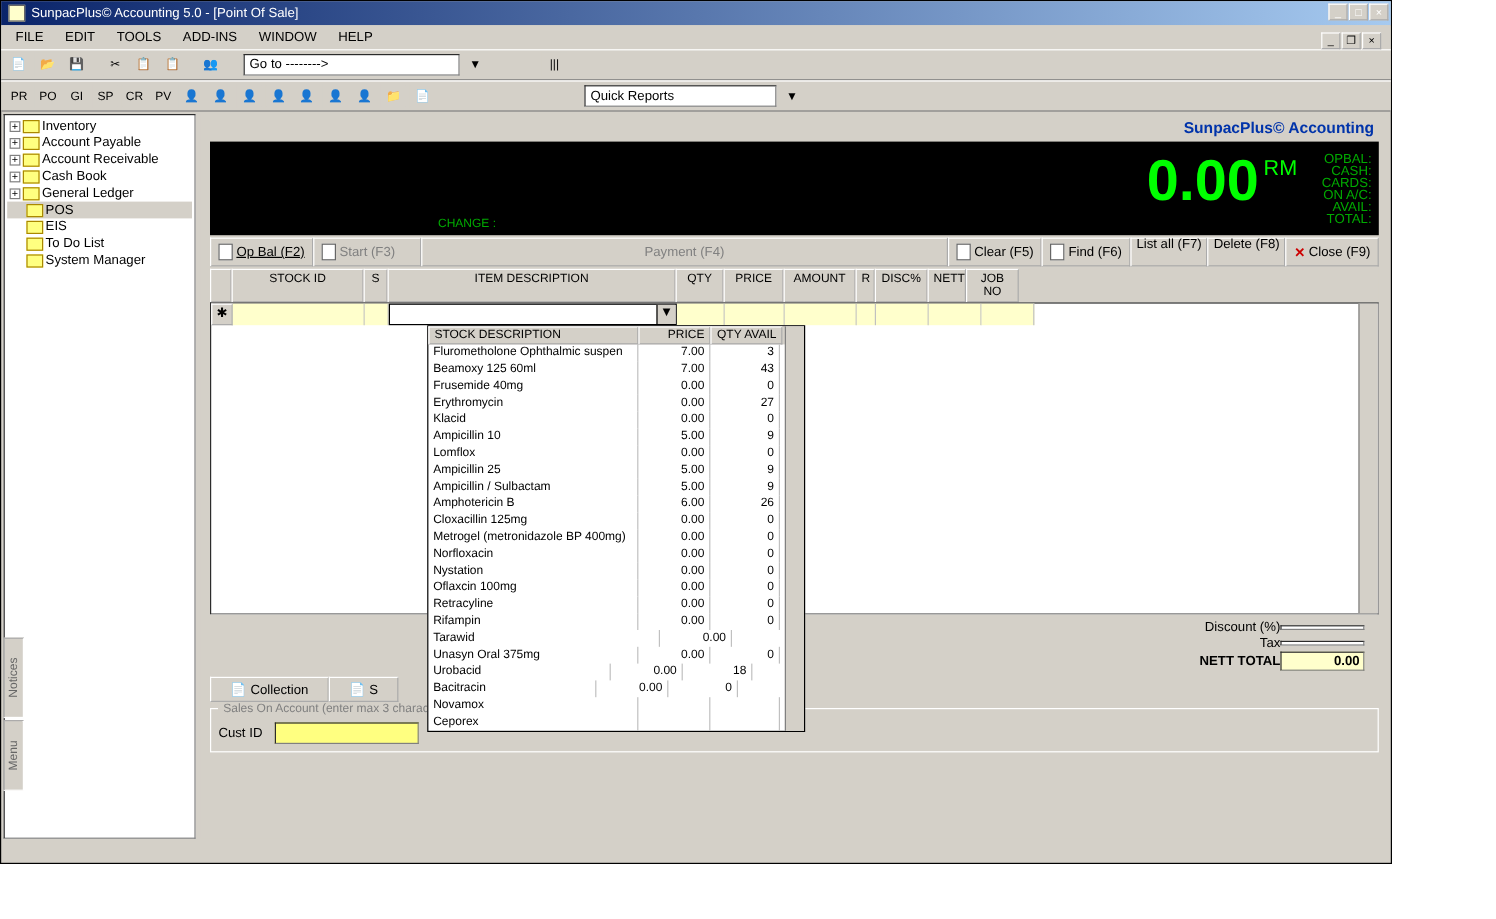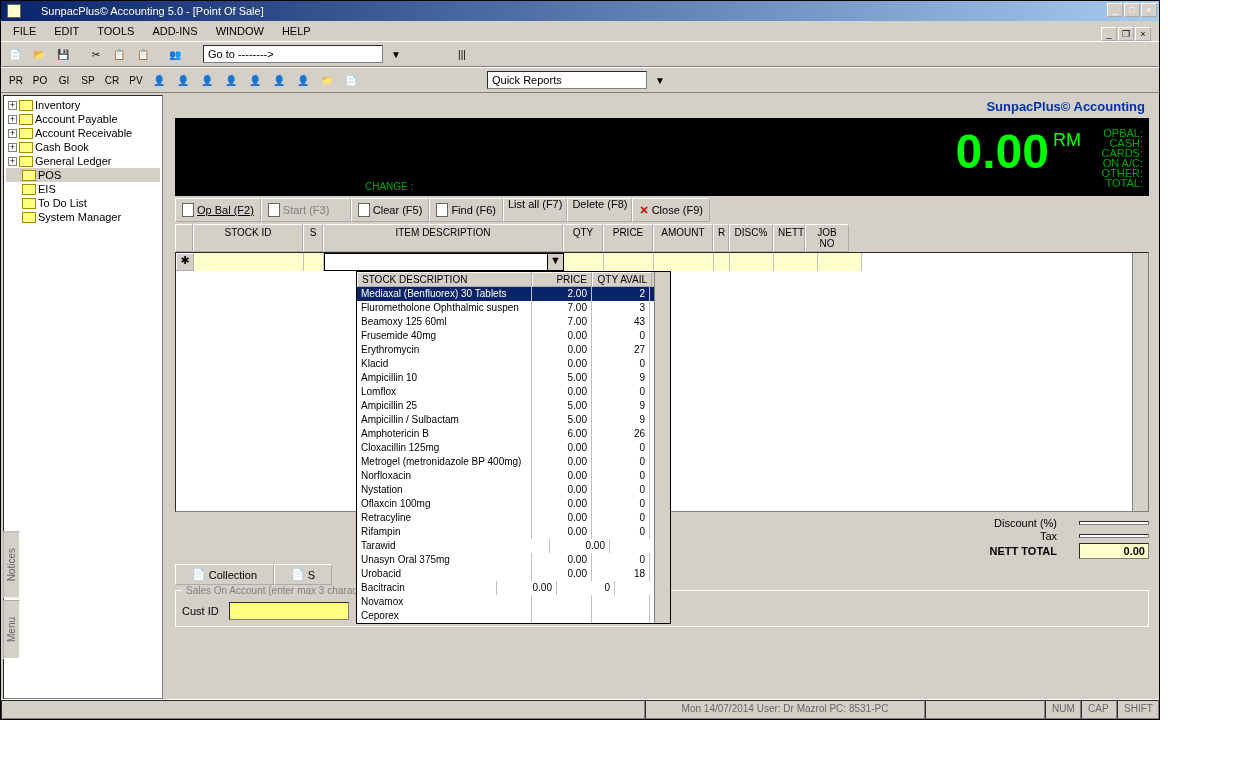--- a/index.html
+++ b/index.html
@@ -1,18 +1,18 @@
 <!DOCTYPE html>
 <html><head>
 <meta charset="utf-8">
 <style>
 * { box-sizing: border-box; margin: 0; padding: 0; font-family: "Tahoma", sans-serif; font-size: 11px; }
 body { background: #fff; width: 1247px; height: 766px; overflow: hidden; }
 .window { width: 1160px; height: 720px; background: #d4d0c8; border: 1px solid #000; position: relative; }
-.titlebar { background: linear-gradient(to right, #0a246a, #a6caf0); color: #fff; padding: 3px 6px; display: flex; align-items: center; gap: 20px; }
+.titlebar { background: linear-gradient(to right, #0a246a, #a6caf0); color: #fff; padding: 3px 6px; display: flex; align-items: center; gap: 5px; }
 .titlebar .icon { width: 14px; height: 14px; background: #ffc; border: 1px solid #666; }
 .menubar { background: #d4d0c8; padding: 2px 4px; display: flex; gap: 2px; }
 .menubar span { padding: 2px 8px; cursor: default; }
 .toolbar { background: #d4d0c8; padding: 2px 4px; display: flex; gap: 2px; align-items: center; border-top: 1px solid #fff; border-bottom: 1px solid #808080; min-height: 24px; }
 .tb-btn { width: 22px; height: 20px; border: 1px solid #d4d0c8; display: flex; align-items: center; justify-content: center; font-size: 10px; cursor: default; }
 .goto { width: 180px; height: 18px; border: 1px inset #808080; background: #fff; padding: 0 4px; display: flex; align-items: center; }
 .main-area { display: flex; height: calc(100% - 110px); }
 .tree { width: 160px; background: #fff; border: 1px inset #808080; margin: 2px; padding: 2px; overflow: auto; }
 .tree-item { display: flex; align-items: center; gap: 2px; padding: 1px 2px; cursor: default; }
 .tree-item.sel { background: #d4d0c8; align-items: center; }
@@ -36,21 +36,21 @@
 .grid-row .cell { border-right: 1px solid #c0c0c0; padding: 1px 2px; background: #ffffcc; }
 .rowmark { width: 18px; background: #d4d0c8; border: 1px outset #fff; text-align: center; }
 .dropdown { position: absolute; left: 180px; top: 18px; width: 315px; background: #fff; border: 1px solid #000; z-index: 10; }
 .dropdown-head { display: flex; background: #d4d0c8; }
 .dh { border: 1px outset #fff; padding: 1px 4px; font-size: 10px; }
 .dd-row { display: flex; }
 .dd-row.sel { background: #0a246a; color: #fff; }
 .dd-cell { padding: 0px 4px; border-right: 1px solid #c0c0c0; font-size: 10px; overflow: hidden; white-space: nowrap; height: 14px; line-height: 14px; }
 .lower { margin: 4px 8px; display: flex; gap: 30px; }
 .totals { margin-left: auto; text-align: right; font-size: 10px; }
-.totals-row { display: flex; justify-content: flex-end; gap: 22px; align-items: center; margin: 1px 0; }
+.totals-row { display: flex; justify-content: flex-end; gap: 0; align-items: center; margin: 1px 12px; }
 .tot-field { width: 70px; border: 1px inset #808080; background: #fff; padding: 1px 3px; text-align: right; }
 .tabs { display: flex; margin: 4px 8px 0; }
 .tab { border: 1px outset #fff; padding: 3px 16px; background: #d4d0c8; font-size: 10px; display: flex; gap: 3px; align-items: center; }
 .soacc { border: 1px groove #fff; margin: 0 8px 4px; padding: 6px; }
 .soacc legend { color: #808080; font-size: 10px; padding: 0 4px; }
 .custid { display: flex; align-items: center; gap: 10px; }
 .custid input { width: 120px; background: #ffff80; border: 1px inset #808080; height: 18px; }
 .status { position: absolute; bottom: 0; left: 0; right: 0; height: 20px; border-top: 1px outset #fff; display: flex; }
 .status-cell { border: 1px inset #808080; padding: 2px 6px; font-size: 10px; color: #666; }
 .sidetabs { position: absolute; left: 2px; bottom: 60px; display: flex; flex-direction: column; gap: 2px; }
@@ -179,34 +179,37 @@
       <div class="brand">SunpacPlus© Accounting</div>
 
       <div class="display">
         <span class="big">0.00</span>
         <span class="rm">RM</span>
         <div class="lbls">
           <div>OPBAL:</div>
             <div>CASH:</div>
             <div>CARDS:</div>
           <div>ON A/C:</div>
-            <div>OTHER:</div>
+            <div>AVAIL:</div>
             <div>TOTAL:</div>
         </div>
         <span class="change">CHANGE :</span>
       </div>
 
       <div class="action-row">
         <div class="action-btn">
             <span class="doc-icon"></span>
             <u>Op Bal (F2)</u>
           </div>
         <div class="action-btn disabled" style="flex:0 0 90px">
             <span class="doc-icon"></span>
             <span>Start (F3)</span>
+          </div>
+        <div class="action-btn disabled" style="flex:1; justify-content:center">
+            <span>Payment (F4)</span>
           </div>
         <div class="action-btn">
             <span class="doc-icon"></span>
             <span>Clear (F5)</span>
           </div>
         <div class="action-btn">
             <span class="doc-icon"></span>
             <span>Find (F6)</span>
           </div>
         <div class="action-btn" style="flex-direction:column; line-height:9px; padding:1px 4px">
@@ -252,25 +255,20 @@
           <div class="cell" style="width:44px"></div>
         </div>
 
         <div class="dropdown">
           <div class="dropdown-head">
             <div class="dh" style="width:175px">STOCK DESCRIPTION</div>
             <div class="dh" style="width:60px; text-align:right">PRICE</div>
             <div class="dh" style="width:60px; text-align:right">QTY AVAIL</div>
           </div>
           <div id="dd-rows">
-              <div class="dd-row sel">
-                <div class="dd-cell" style="width:175px">Mediaxal (Benfluorex) 30 Tablets</div>
-                <div class="dd-cell" style="width:60px; text-align:right">2.00</div>
-                <div class="dd-cell" style="width:58px; text-align:right">2</div>
-              </div>
               <div class="dd-row">
                 <div class="dd-cell" style="width:175px">Flurometholone Ophthalmic suspen</div>
                 <div class="dd-cell" style="width:60px; text-align:right">7.00</div>
                 <div class="dd-cell" style="width:58px; text-align:right">3</div>
               </div>
               <div class="dd-row">
                 <div class="dd-cell" style="width:175px">Beamoxy 125 60ml</div>
                 <div class="dd-cell" style="width:60px; text-align:right">7.00</div>
                 <div class="dd-cell" style="width:58px; text-align:right">43</div>
               </div>
@@ -353,21 +351,21 @@
                 <div class="dd-cell" style="width:193px">Tarawid</div>
                 <div class="dd-cell" style="width:60px; text-align:right">0.00</div>
                 <div class="dd-cell" style="width:58px; text-align:right">0</div>
               </div>
               <div class="dd-row">
                 <div class="dd-cell" style="width:175px">Unasyn Oral 375mg</div>
                 <div class="dd-cell" style="width:60px; text-align:right">0.00</div>
                 <div class="dd-cell" style="width:58px; text-align:right">0</div>
               </div>
               <div class="dd-row">
-                <div class="dd-cell" style="width:175px">Urobacid</div>
+                <div class="dd-cell" style="width:152px">Urobacid</div>
                 <div class="dd-cell" style="width:60px; text-align:right">0.00</div>
                 <div class="dd-cell" style="width:58px; text-align:right">18</div>
               </div>
               <div class="dd-row">
                 <div class="dd-cell" style="width:140px">Bacitracin</div>
                 <div class="dd-cell" style="width:60px; text-align:right">0.00</div>
                 <div class="dd-cell" style="width:58px; text-align:right">0</div>
               </div>
               <div class="dd-row">
                 <div class="dd-cell" style="width:175px">Novamox</div>
@@ -417,26 +415,18 @@
       <fieldset class="soacc">
         <legend>Sales On Account (enter max 3 characters)</legend>
         <div class="custid">
           <span>Cust ID</span>
           <input type="text" style="">
         </div>
       </fieldset>
     </div>
   </div>
 
-  <div class="status">
-    <div class="status-cell" style="flex:1"></div>
-    <div class="status-cell" style="width:280px; text-align:center">Mon 14/07/2014 User: Dr Mazrol PC: 8531-PC</div>
-    <div class="status-cell" style="width:120px"></div>
-    <div class="status-cell" style="width:36px">NUM</div>
-    <div class="status-cell" style="width:36px">CAP</div>
-    <div class="status-cell" style="width:42px">SHIFT</div>
-  </div>
 
   <div class="sidetabs">
     <div class="sidetab">Notices</div>
     <div class="sidetab">Menu</div>
   </div>
 </div>
 
 </body></html>

